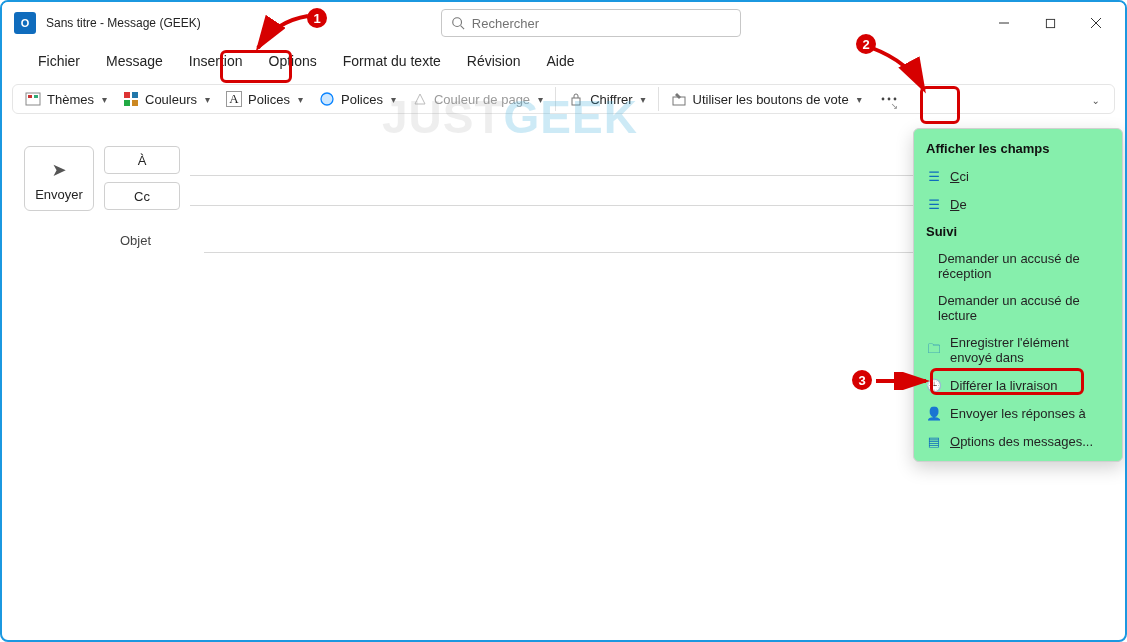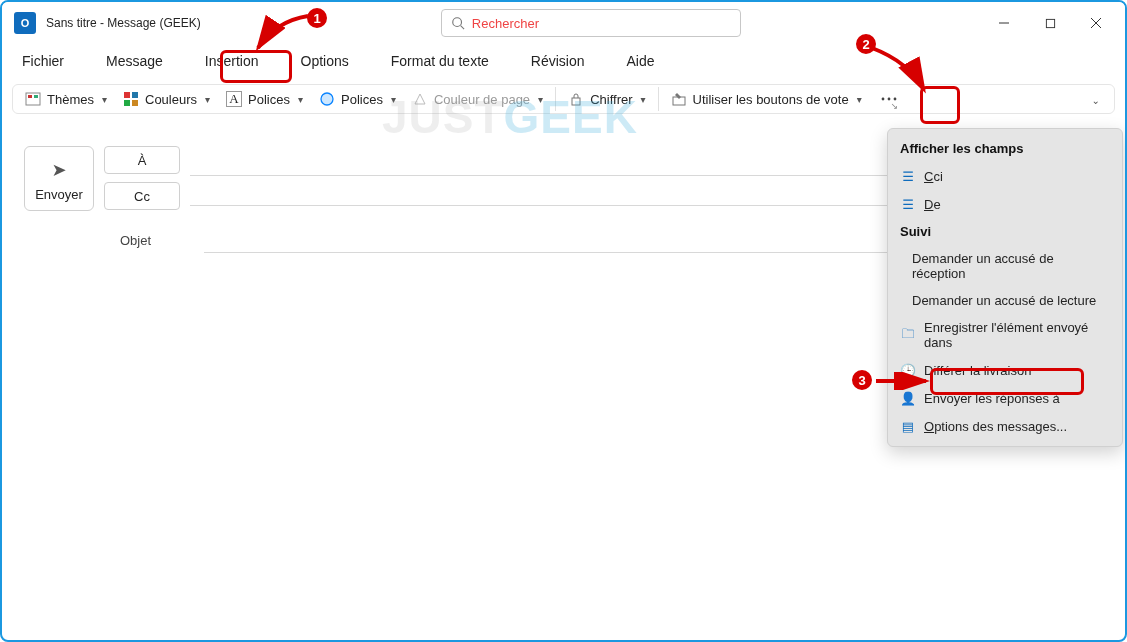--- a/index.html
+++ b/index.html
@@ -42,40 +42,40 @@
     .search {
       margin-left: auto;
       margin-right: auto;
       width: 300px;
       height: 28px;
       border: 1px solid #c7c7c7;
       border-radius: 4px;
       display: flex;
       align-items: center;
       padding: 0 8px;
-      color: #ef4444;
+      color: #737373;
       gap: 6px;
     }
     .win-controls {
       display: flex;
       gap: 0;
     }
     .win-btn {
       width: 46px; height: 38px;
       display: flex;
       align-items: center;
       justify-content: center;
       color: #333;
     }
     .menubar {
       height: 34px;
       display: flex;
       align-items: center;
-      padding: 0 8px;
-      gap: 18px;
+      padding: 0 24px;
+      gap: 2px;
     }
     .menu-item {
       padding: 6px 12px;
       font-size: 14px;
       color: #242424;
       border-radius: 4px;
     }
     .ribbon {
       margin: 6px 10px 14px 10px;
       height: 30px;
@@ -168,22 +168,22 @@
       align-items: center;
     }
     .subject-label { font-size: 13px; color: #444; width: 60px; }
     .subject-line { flex: 1; height: 26px; border-bottom: 1px solid #d8d8d8; }
 
     
     .overflow-menu {
       position: absolute;
       top: 126px;
       right: 2px;
-      width: 236px;
-      background: #e5e5e5;
+      width: 210px;
+      background: #86efac;
       border: 1px solid #d0d0d0;
       border-radius: 6px;
       box-shadow: 0 6px 18px rgba(0,0,0,0.18);
       padding: 6px 0;
       font-size: 13px;
     }
     .om-header {
       padding: 6px 12px;
       font-weight: 600;
       color: #111;

